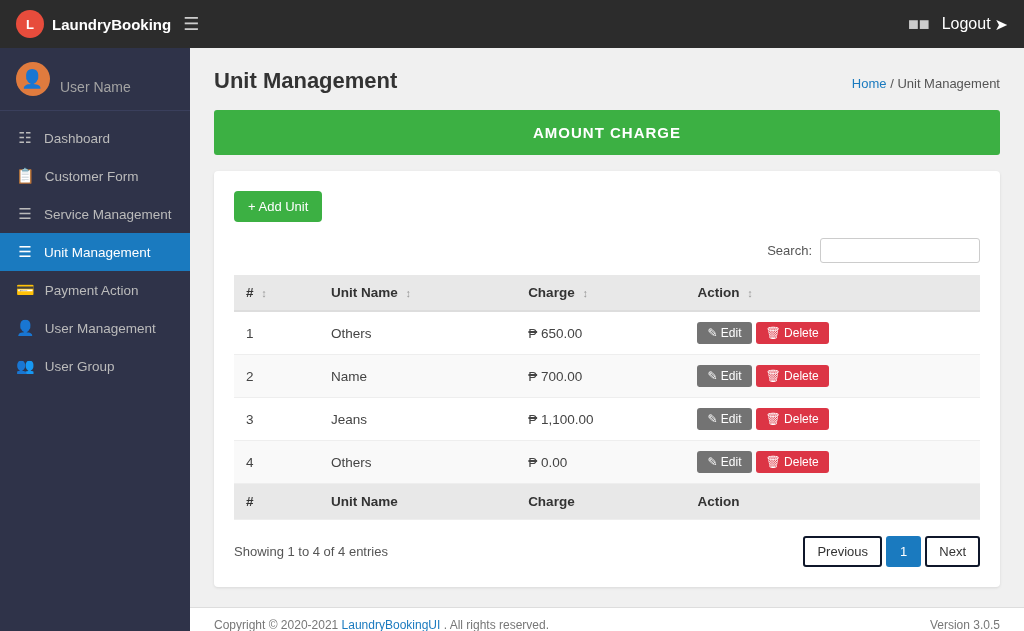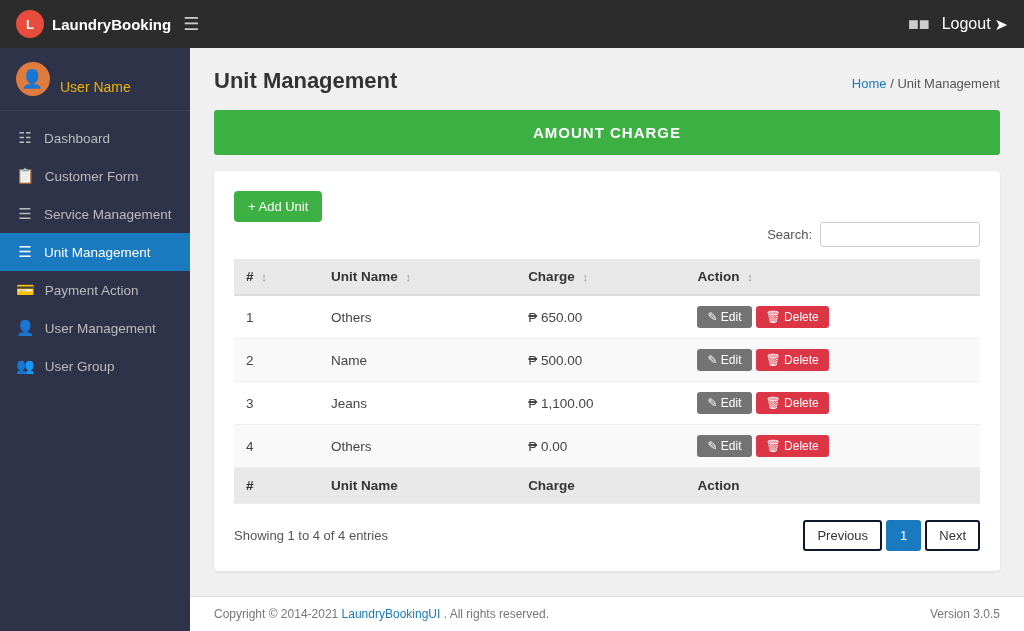--- a/index.html
+++ b/index.html
@@ -46,21 +46,21 @@
     .sidebar-user {
       padding: 14px 16px;
       display: flex; align-items: center; gap: 10px;
       border-bottom: 1px solid #3a3f5c;
     }
     .user-avatar {
       width: 34px; height: 34px; border-radius: 50%;
       background: #e07b3e; display: flex; align-items: center; justify-content: center;
       color: #fff; font-size: 18px;
     }
-    .user-name { color: #eab308; font-size: 14px; margin-top: 16px; }
+    .user-name { color: #a3a3a3; font-size: 14px; margin-top: 16px; }
     .sidebar-nav { flex: 1; padding-top: 8px; }
     .sidebar-item {
       display: flex; align-items: center; gap: 10px;
       padding: 10px 16px; cursor: pointer; color: #bbb;
       font-size: 13.5px; transition: background 0.2s;
     }
     .sidebar-item.active { background: #1a7abf; color: #fff; }
     .sidebar-item .nav-icon { font-size: 15px; min-width: 18px; text-align: center; }
 
     
@@ -108,20 +108,21 @@
     
     .add-unit-btn {
       background: #3cb043;
       color: #fff;
       border: none;
       padding: 8px 14px;
       border-radius: 4px;
       cursor: pointer;
       font-size: 13px;
       display: flex; align-items: center; gap: 6px;
+      margin-bottom: 16px;
     }
 
     
     .table-toolbar {
       display: flex; justify-content: flex-end; align-items: center;
       margin-bottom: 12px; gap: 8px;
     }
     .search-label { color: #555; font-size: 13px; }
     .search-input {
       border: 1px solid #ccc; border-radius: 3px;
@@ -293,21 +294,21 @@
 
           <tr>
                 <td>1</td>
                 <td>Others</td>
                 <td>₱ 650.00</td>
                 <td><button class="btn-edit">✎ Edit</button><button class="btn-delete">🗑 Delete</button></td>
               </tr>
               <tr>
                 <td>2</td>
                 <td>Name</td>
-                <td>₱ 500.00</td>
+                <td>₱ 700.00</td>
                 <td><button class="btn-edit">✎ Edit</button><button class="btn-delete">🗑 Delete</button></td>
               </tr>
               <tr>
                 <td>3</td>
                 <td>Jeans</td>
                 <td>₱ 1,100.00</td>
                 <td><button class="btn-edit">✎ Edit</button><button class="btn-delete">🗑 Delete</button></td>
               </tr>
               <tr>
                 <td>4</td>
@@ -338,20 +339,20 @@
             <button class="page-btn">
               <span>Next</span>
             </button>
           </div>
         </div>
       </div>
     </div>
 
     <div class="app-footer">
       <div>
-        <span>Copyright © 2014-2021 </span>
+        <span>Copyright © 2020-2021 </span>
         <a href="#" class="footer-link">LaundryBookingUI</a>
         <span>. All rights reserved.</span>
       </div>
       <span>Version 3.0.5</span>
     </div>
   </div>
 </div>
 
 </body></html>

